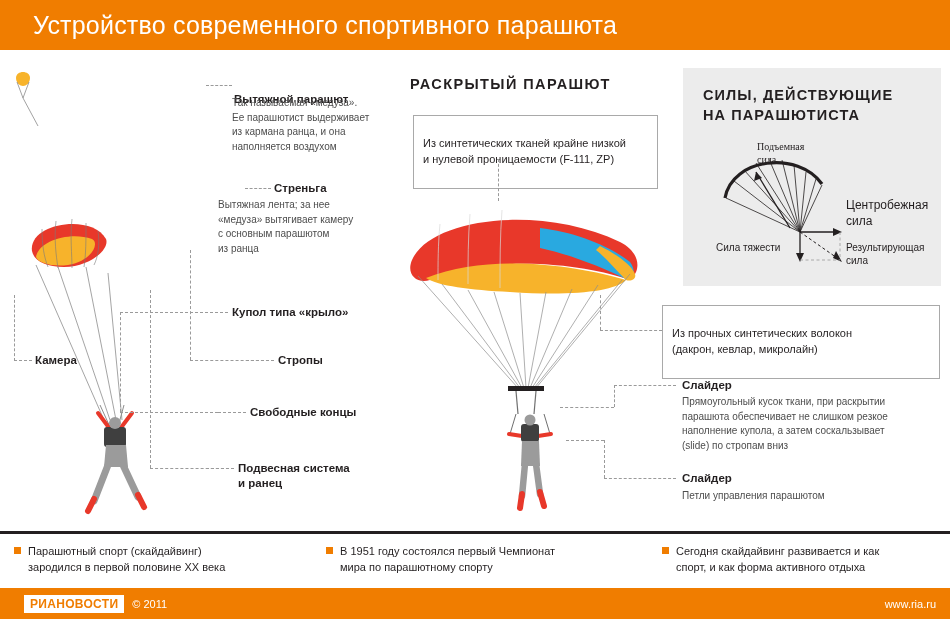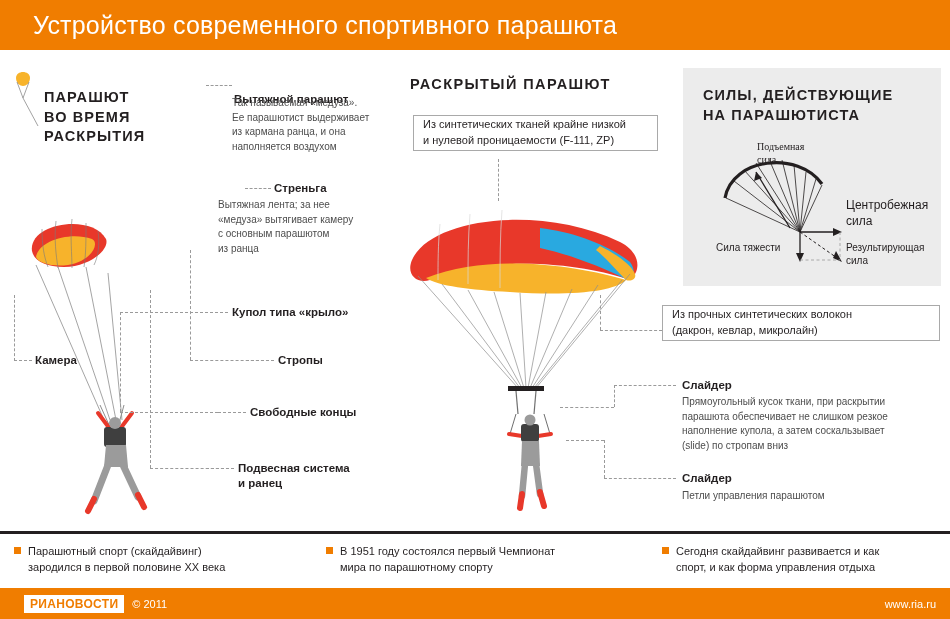--- a/index.html
+++ b/index.html
@@ -32,21 +32,21 @@
   .sec-title { position:absolute; font-size: 14.5px; font-weight: bold; letter-spacing: 1.1px;
                line-height: 1.35; color:#231f20; }
 
   
   .dash-h { position:absolute; border-top: 1px dashed #9a9a9a; height:0; }
   .dash-v { position:absolute; border-left: 1px dashed #9a9a9a; width:0; }
 
   
   .box {
     position:absolute; border:1px solid #a9a9a9; background:#ffffff;
-    font-size: 11px; line-height: 1.45; color:#231f20; padding: 1px 9px;
+    font-size: 11px; line-height: 1.45; color:#231f20; padding: 20px 9px;
   }
   .grayboxed {
     position:absolute; background:#ececec;
   }
 
   
   .facts {
     position:absolute; left:0; top:531px; width:950px; height:51px;
     border-top: 3px solid #231f20;
   }
@@ -74,23 +74,20 @@
 </style>
 </head>
 <body>
 
 <div class="page">
 
   <div class="header">
     <div class="title">Устройство современного спортивного парашюта</div>
   </div>
 
-  <div class="sec-title" style="left:44px; top:88px; white-space:pre-line;">ПАРАШЮТ
-ВО ВРЕМЯ
-РАСКРЫТИЯ</div>
 
   <div class="sec-title" style="left:410px; top:75px; letter-spacing:1.4px;">РАСКРЫТЫЙ ПАРАШЮТ</div>
 
   <div class="grayboxed" style="left:683px; top:68px; width:258px; height:218px;"></div>
   <div class="sec-title" style="left:703px; top:86px; white-space:pre-line;">СИЛЫ, ДЕЙСТВУЮЩИЕ
 НА ПАРАШЮТИСТА</div>
 
   <svg style="position:absolute; left:690px; top:140px;" width="250" height="135">
 
     <path d="M 35 58 C 42 18, 108 10, 132 44" fill="none" stroke="#231f20" stroke-width="3.2"></path>
@@ -312,21 +309,21 @@
     <div class="fact" style="left:14px; width:290px;">
       <span class="bullet"></span><span class="txt" style="white-space:pre-line;">Парашютный спорт (скайдайвинг)
 зародился в первой половине XX века</span>
     </div>
     <div class="fact" style="left:326px; width:300px;">
       <span class="bullet"></span><span class="txt" style="white-space:pre-line;">В 1951 году состоялся первый Чемпионат
 мира по парашютному спорту</span>
     </div>
     <div class="fact" style="left:662px; width:290px;">
       <span class="bullet"></span><span class="txt" style="white-space:pre-line;">Сегодня скайдайвинг развивается и как
-спорт, и как форма управления отдыха</span>
+спорт, и как форма активного отдыха</span>
     </div>
   </div>
 
   <div class="footer">
     <div class="left">
       <span class="logo">РИАНОВОСТИ</span>
       <span class="copy">© 2011</span>
     </div>
     <div class="site">www.ria.ru</div>
   </div>

